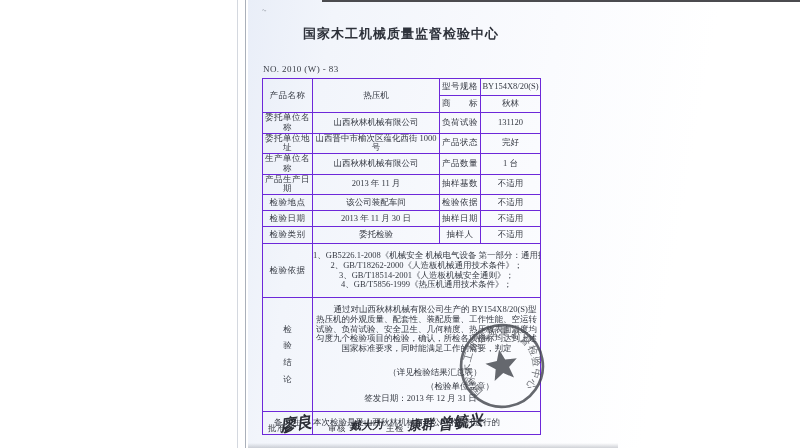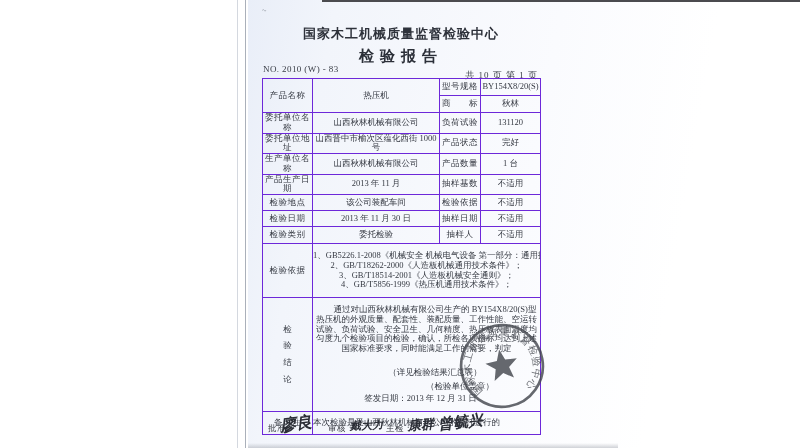--- a/index.html
+++ b/index.html
@@ -68,23 +68,21 @@
 
 <div class="screen">
 
   <div class="page-tint"></div>
   <div class="edge-line-outer"></div>
   <div class="edge-line-inner"></div>
   <div class="top-scan-line"></div>
   <div class="stray-mark">~</div>
 
   <div class="center-name">国家木工机械质量监督检验中心</div>
-  <div class="report-title">检验报告</div>
   <div class="report-no">NO. 2010 (W) - 83</div>
-  <div class="page-info">共 10 页  第 1 页</div>
 
   <table class="report">
     <colgroup>
         <col style="width:50px">
         <col style="width:127px">
         <col style="width:41px">
         <col style="width:60px">
       </colgroup>
     <tbody>
         <tr style="height:17px">

